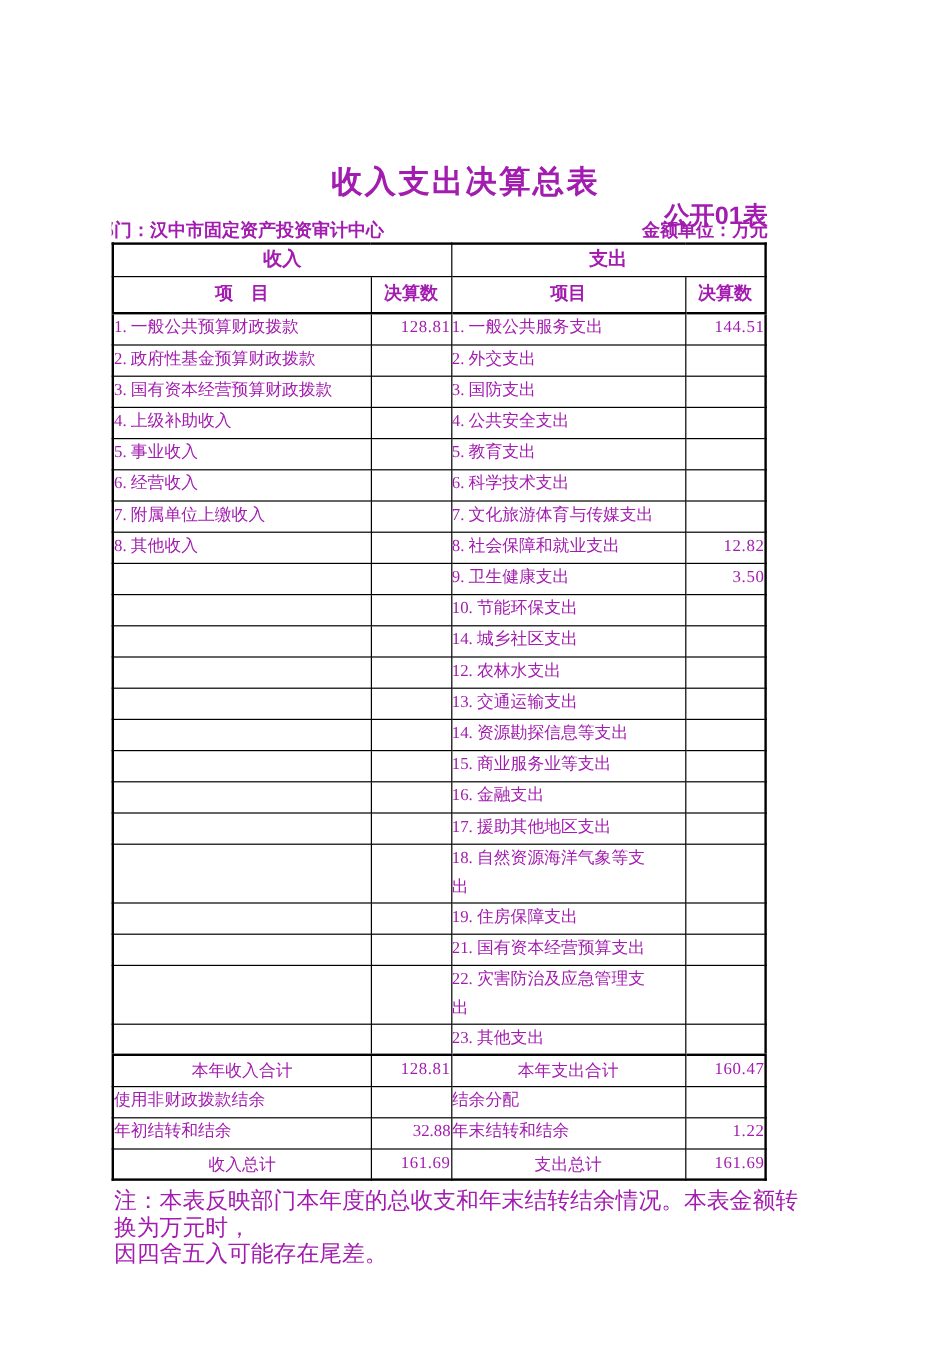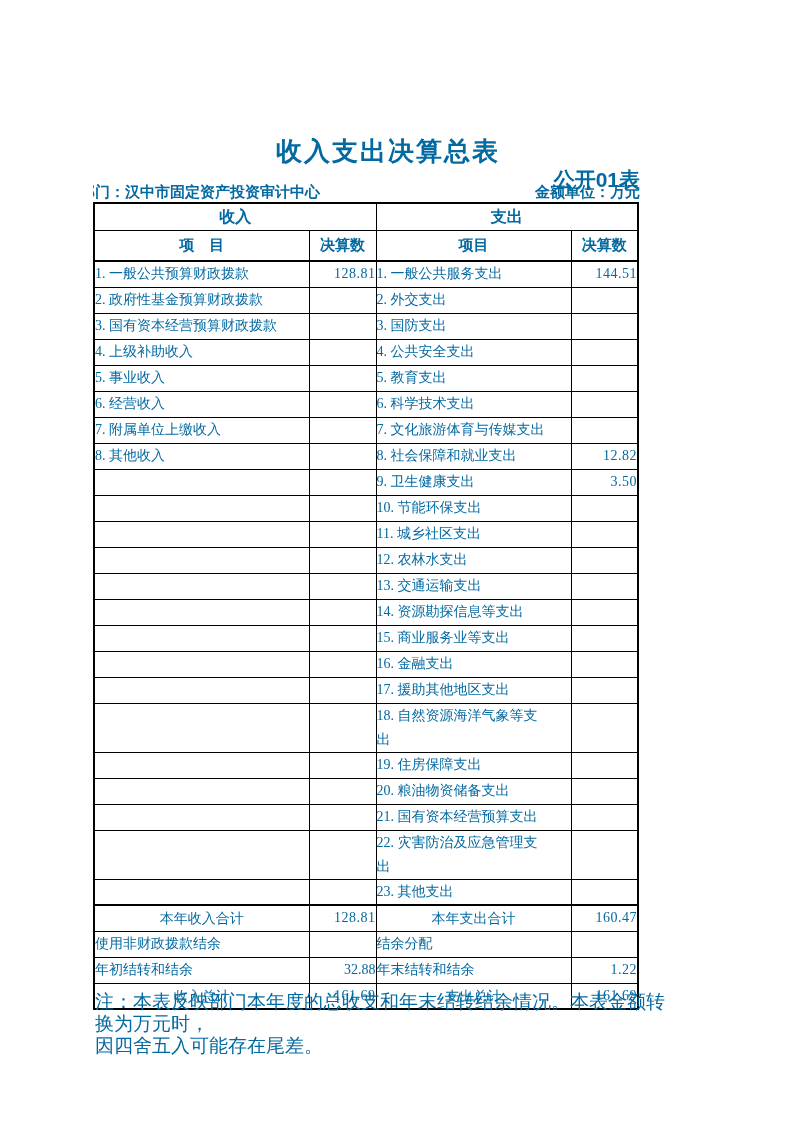--- a/index.html
+++ b/index.html
@@ -1,18 +1,18 @@
 <!DOCTYPE html>
 <html><head>
 <meta charset="utf-8">
 <style>
   html,body{margin:0;padding:0;background:#fff;}
   .canvas{
     position:relative;width:793px;height:1122px;background:#ffffff;
-    font-family:"Liberation Serif","DejaVu Serif",serif;color:#0369a1;overflow:hidden;
+    font-family:"Liberation Serif","DejaVu Serif",serif;color:#a21caf;overflow:hidden;
   }
   .title{
     position:absolute;left:93px;top:134px;width:590px;text-align:center;
     font-family:"Liberation Sans","DejaVu Sans",sans-serif;font-weight:bold;
     font-size:26px;letter-spacing:2px;
   }
   .table-no{
     position:absolute;left:93px;top:166px;width:547px;text-align:right;
     font-family:"Liberation Sans","DejaVu Sans",sans-serif;font-weight:bold;font-size:21px;
   }
@@ -152,21 +152,21 @@
         </tr>
         <tr class="datarow">
           <td class="item"></td>
           <td class="val"></td>
           <td class="item mid">10. 节能环保支出</td>
           <td class="val"></td>
         </tr>
         <tr class="datarow">
           <td class="item"></td>
           <td class="val"></td>
-          <td class="item mid">11. 城乡社区支出</td>
+          <td class="item mid">14. 城乡社区支出</td>
           <td class="val"></td>
         </tr>
         <tr class="datarow">
           <td class="item"></td>
           <td class="val"></td>
           <td class="item mid">12. 农林水支出</td>
           <td class="val"></td>
         </tr>
         <tr class="datarow">
           <td class="item"></td>
@@ -202,26 +202,20 @@
           <td class="item"></td>
           <td class="val"></td>
           <td class="item mid wrapcell">18. 自然资源海洋气象等支
 出</td>
           <td class="val"></td>
         </tr>
         <tr class="datarow">
           <td class="item"></td>
           <td class="val"></td>
           <td class="item mid">19. 住房保障支出</td>
-          <td class="val"></td>
-        </tr>
-        <tr class="datarow">
-          <td class="item"></td>
-          <td class="val"></td>
-          <td class="item mid">20. 粮油物资储备支出</td>
           <td class="val"></td>
         </tr>
         <tr class="datarow">
           <td class="item"></td>
           <td class="val"></td>
           <td class="item mid">21. 国有资本经营预算支出</td>
           <td class="val"></td>
         </tr>
         <tr class="datarow tall">
           <td class="item"></td>

